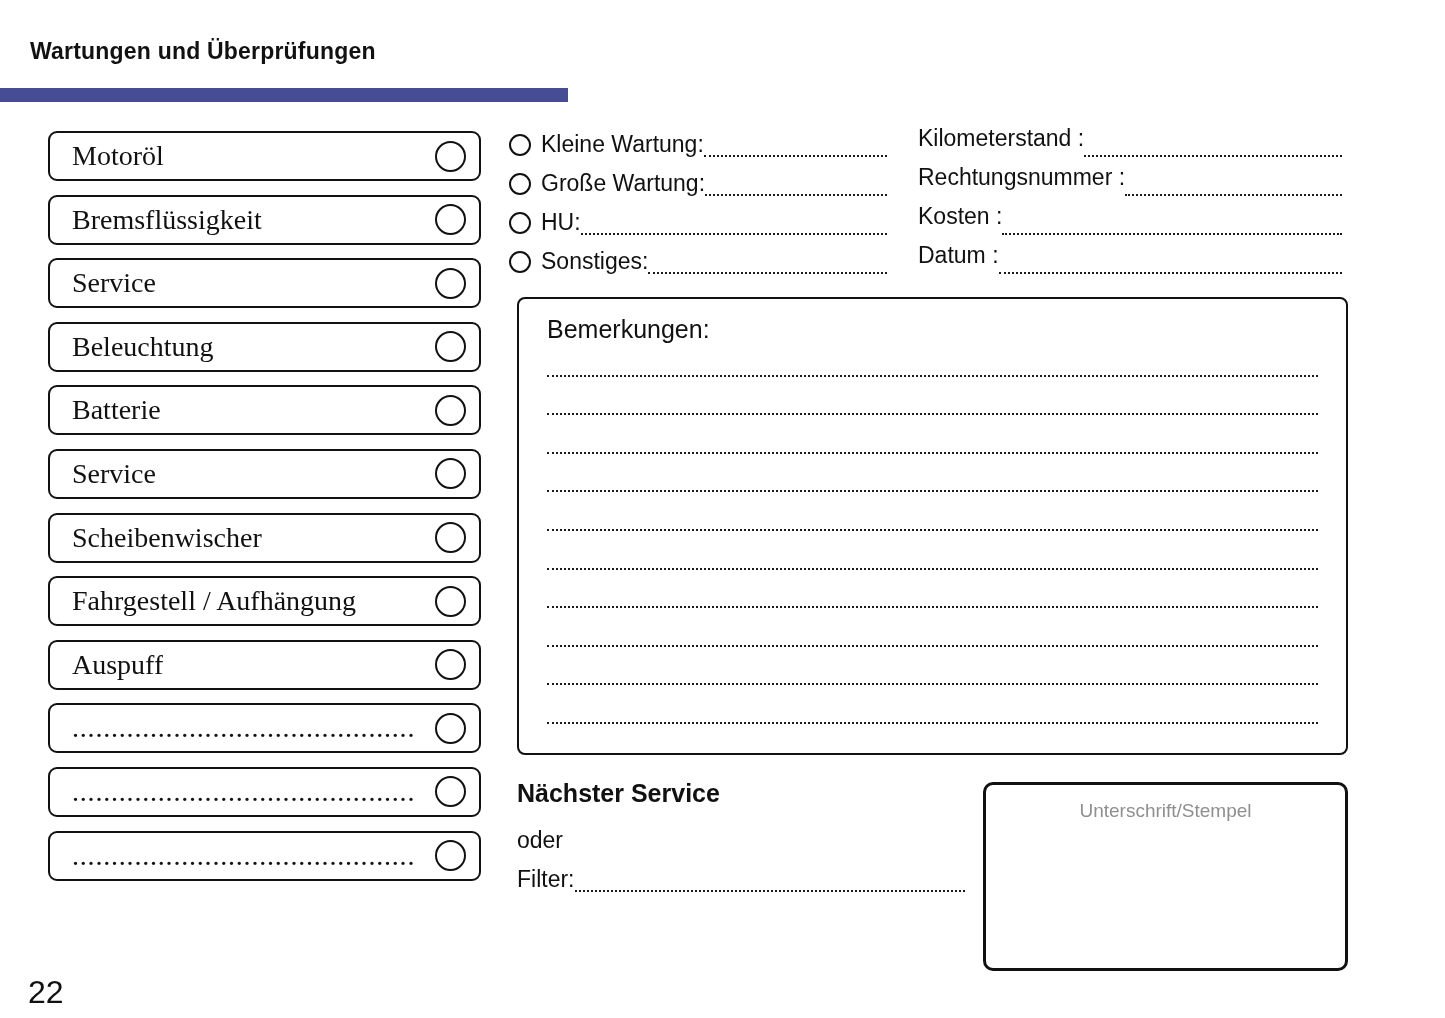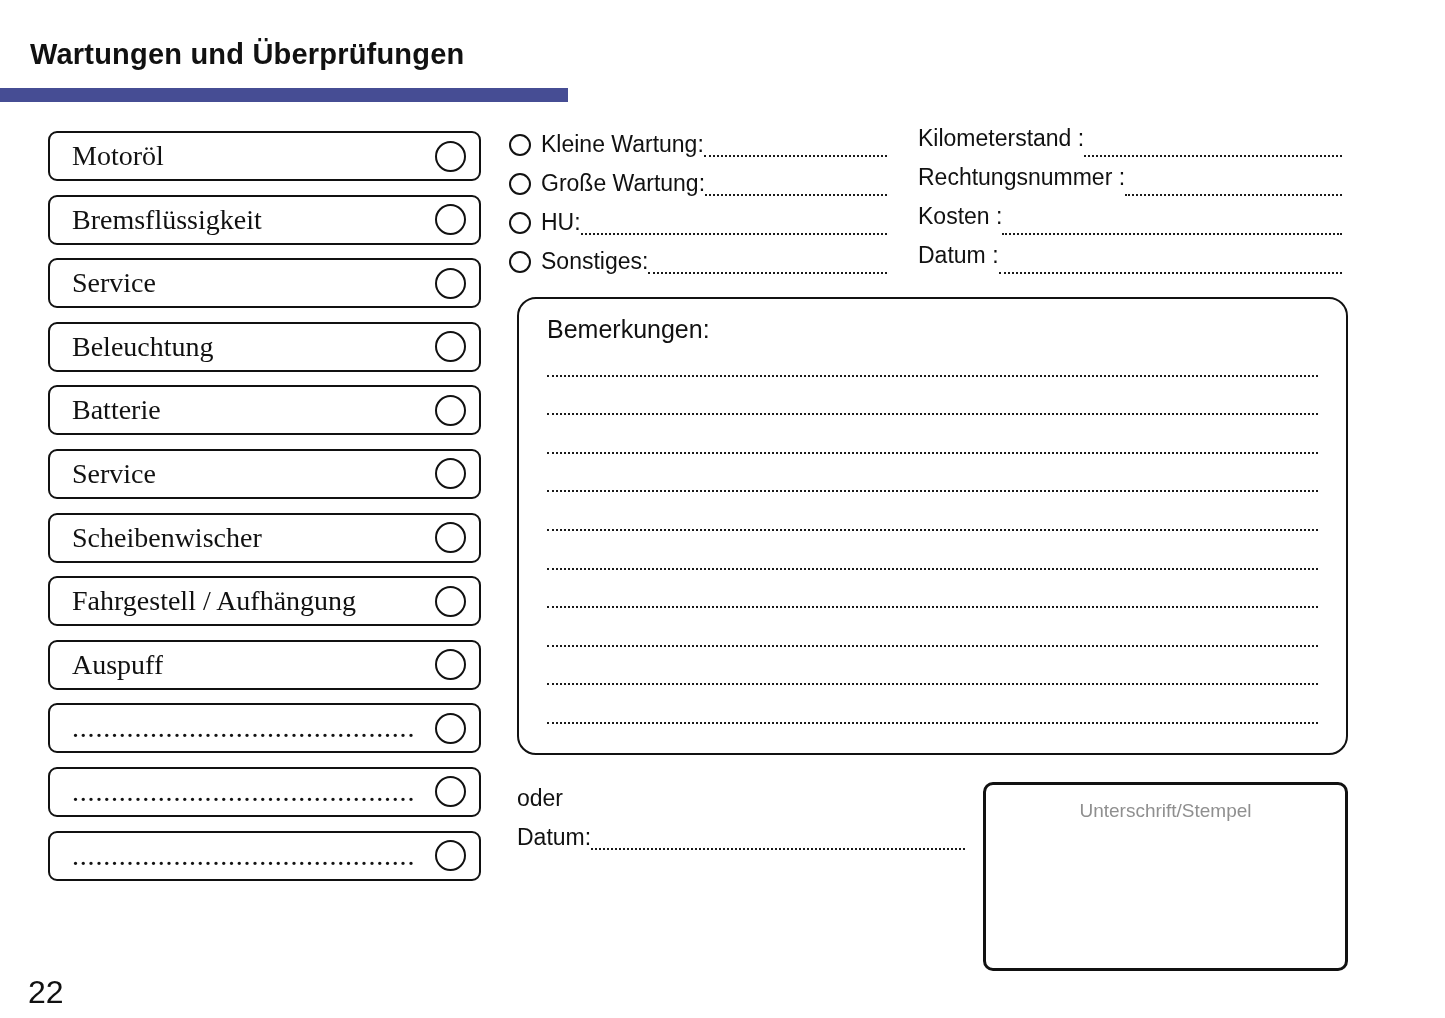--- a/index.html
+++ b/index.html
@@ -9,21 +9,21 @@
     font-family: "Liberation Sans", "DejaVu Sans", sans-serif;
     color: #111111;
     overflow: hidden;
     position: relative;
   }
   .abs { position: absolute; }
 
   
   .page-title {
     left: 30px; top: 38px;
-    font-size: 29px; font-weight: bold;
+    font-size: 23px; font-weight: bold;
     letter-spacing: 0.2px;
   }
   .accent-bar {
     left: 0; top: 88px;
     width: 568px; height: 14px;
     background: #464d94;
   }
 
   
   .checklist {
@@ -100,21 +100,21 @@
   .service-details .row {
     height: 39px;
     display: flex; 
   }
 
   
   .remarks {
     left: 517px; top: 297px;
     width: 831px; height: 458px;
     border: 2.5px solid #111;
-    border-radius: 19px;
+    border-radius: 8px;
     background: #fff;
   }
   .remarks-title {
     position: absolute;
     left: 28px; top: 16px;
     font-size: 25px;
   }
   .remarks-lines {
     position: absolute;
     left: 28px; right: 28px; top: 0;
@@ -268,25 +268,26 @@
     <div class="rline"></div>
     <div class="rline"></div>
     <div class="rline"></div>
     <div class="rline"></div>
     <div class="rline"></div>
     <div class="rline"></div>
   </div>
 </div>
 
 <div class="abs next-service">
+  <h2>Nächster Service</h2>
   <div class="row">
     <span class="label">oder</span>
   </div>
   <div class="row">
-    <span class="label">Datum:</span>
+    <span class="label">Filter:</span>
     <span class="dotline"></span>
   </div>
 </div>
 
 <div class="abs signature-box">
   <span class="signature-label">Unterschrift/Stempel</span>
 </div>
 
 <div class="abs page-number">22</div>
 

